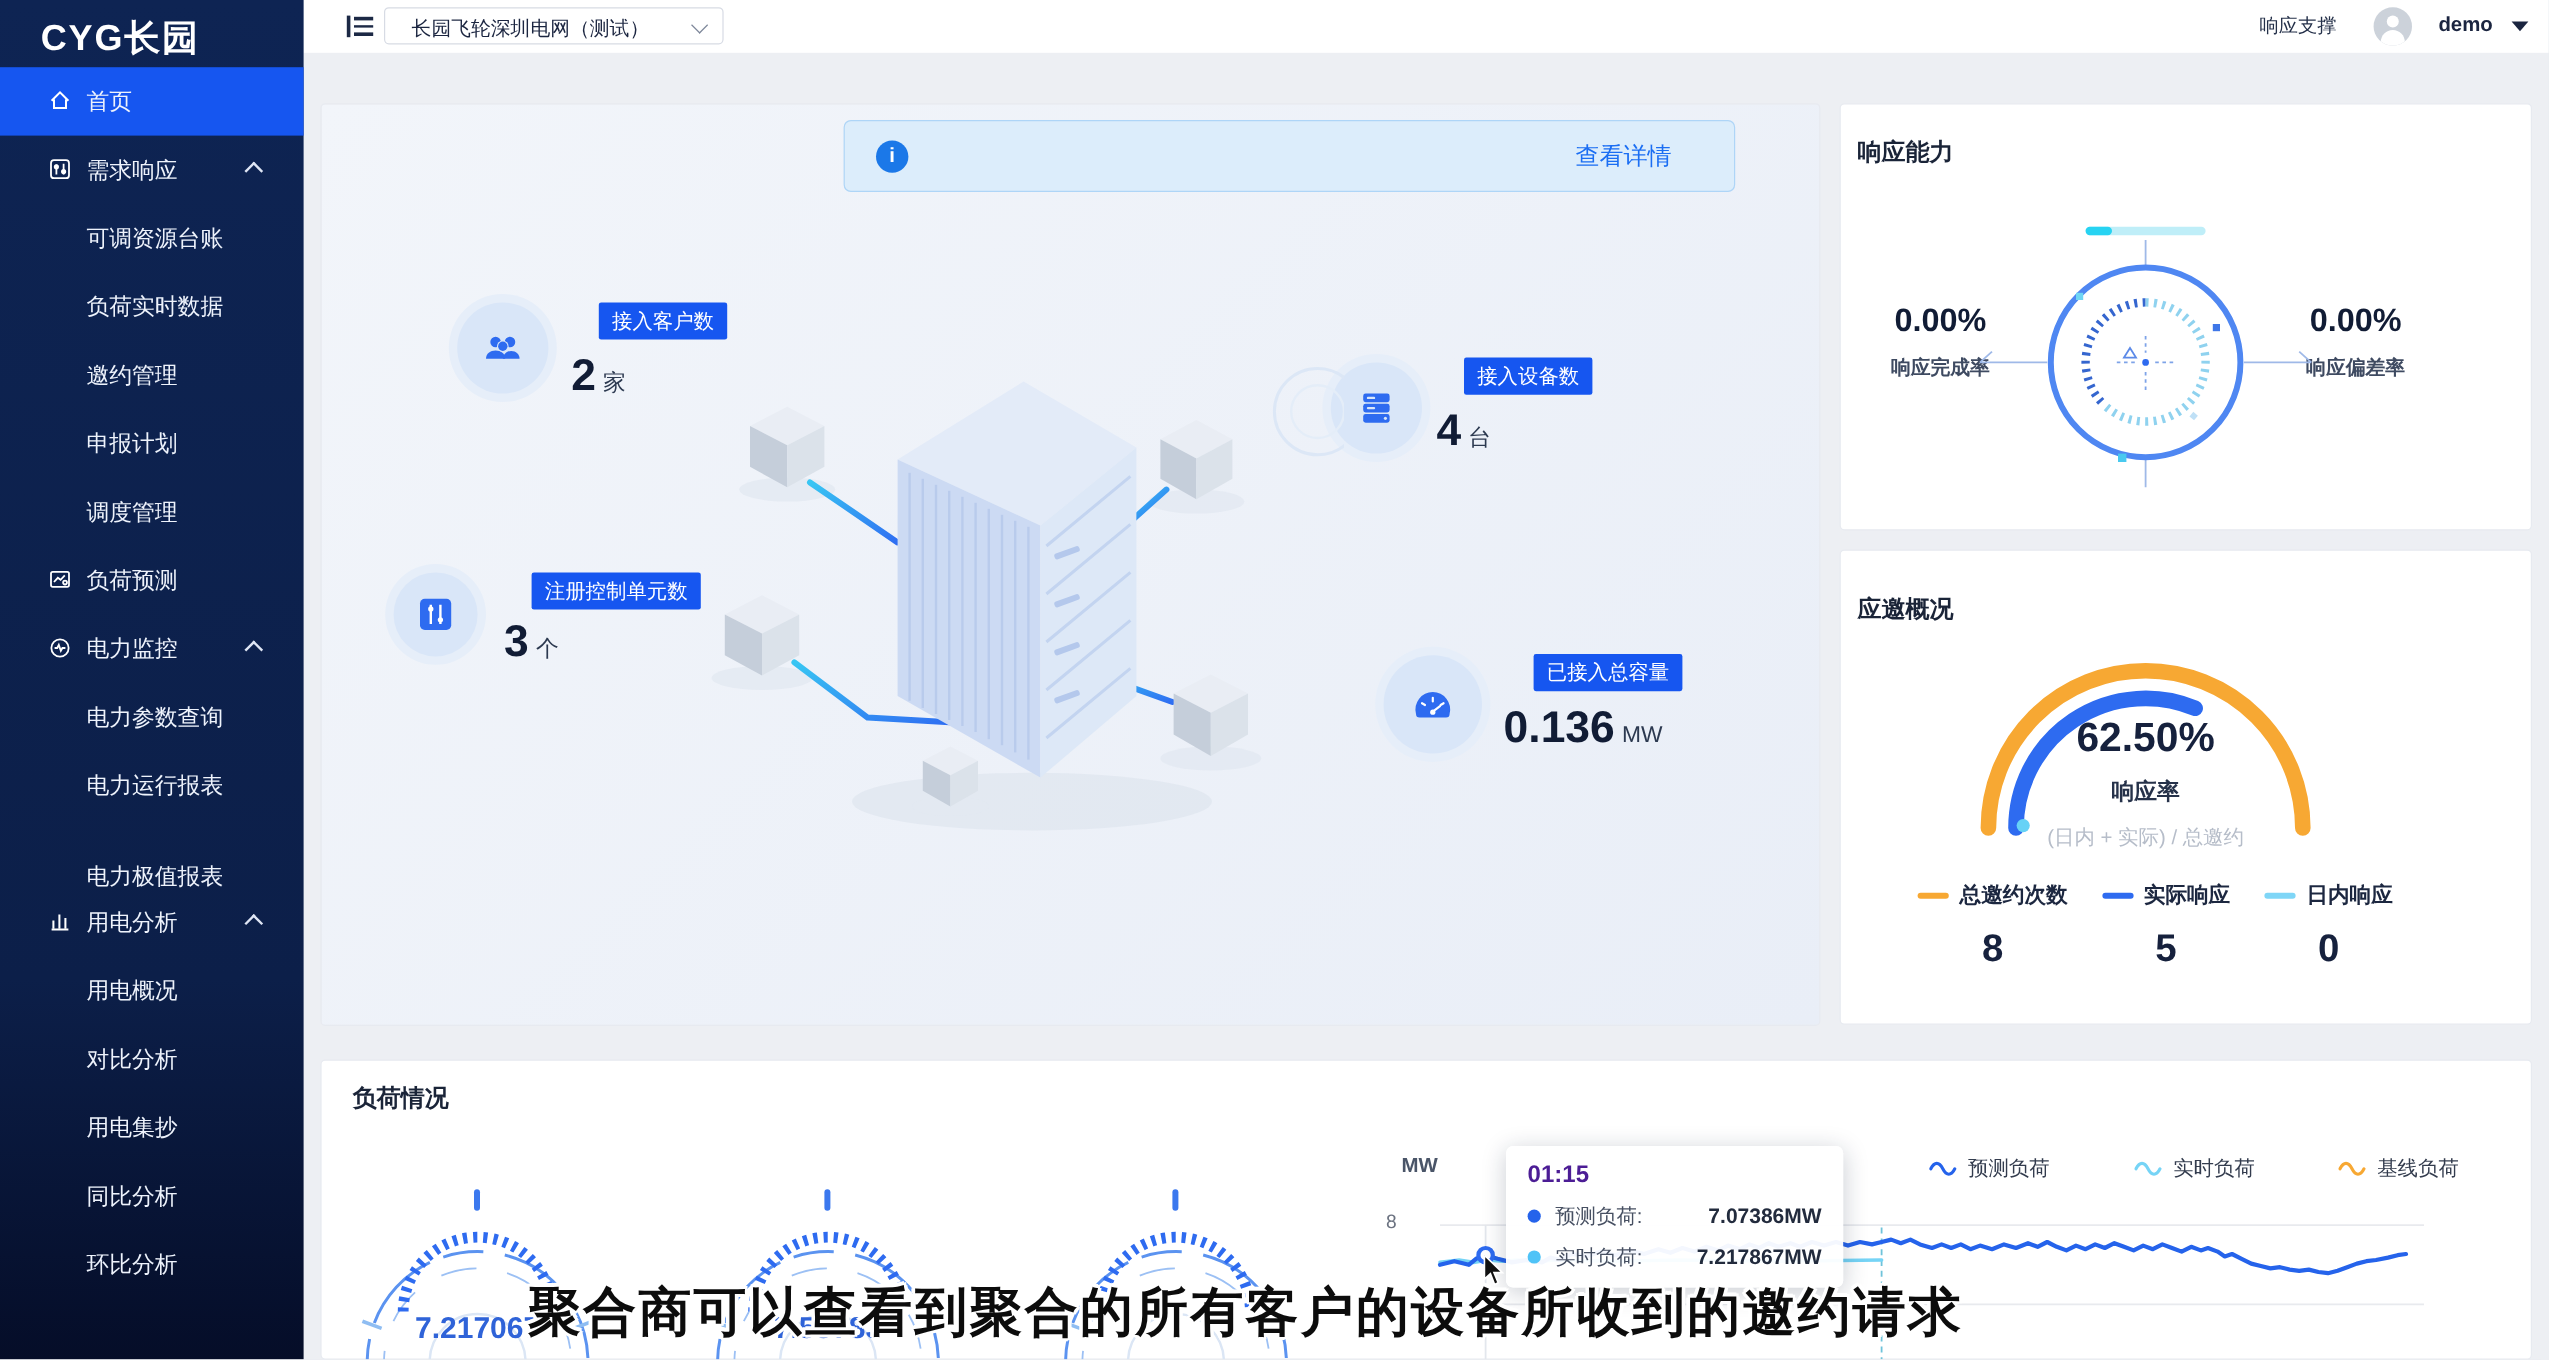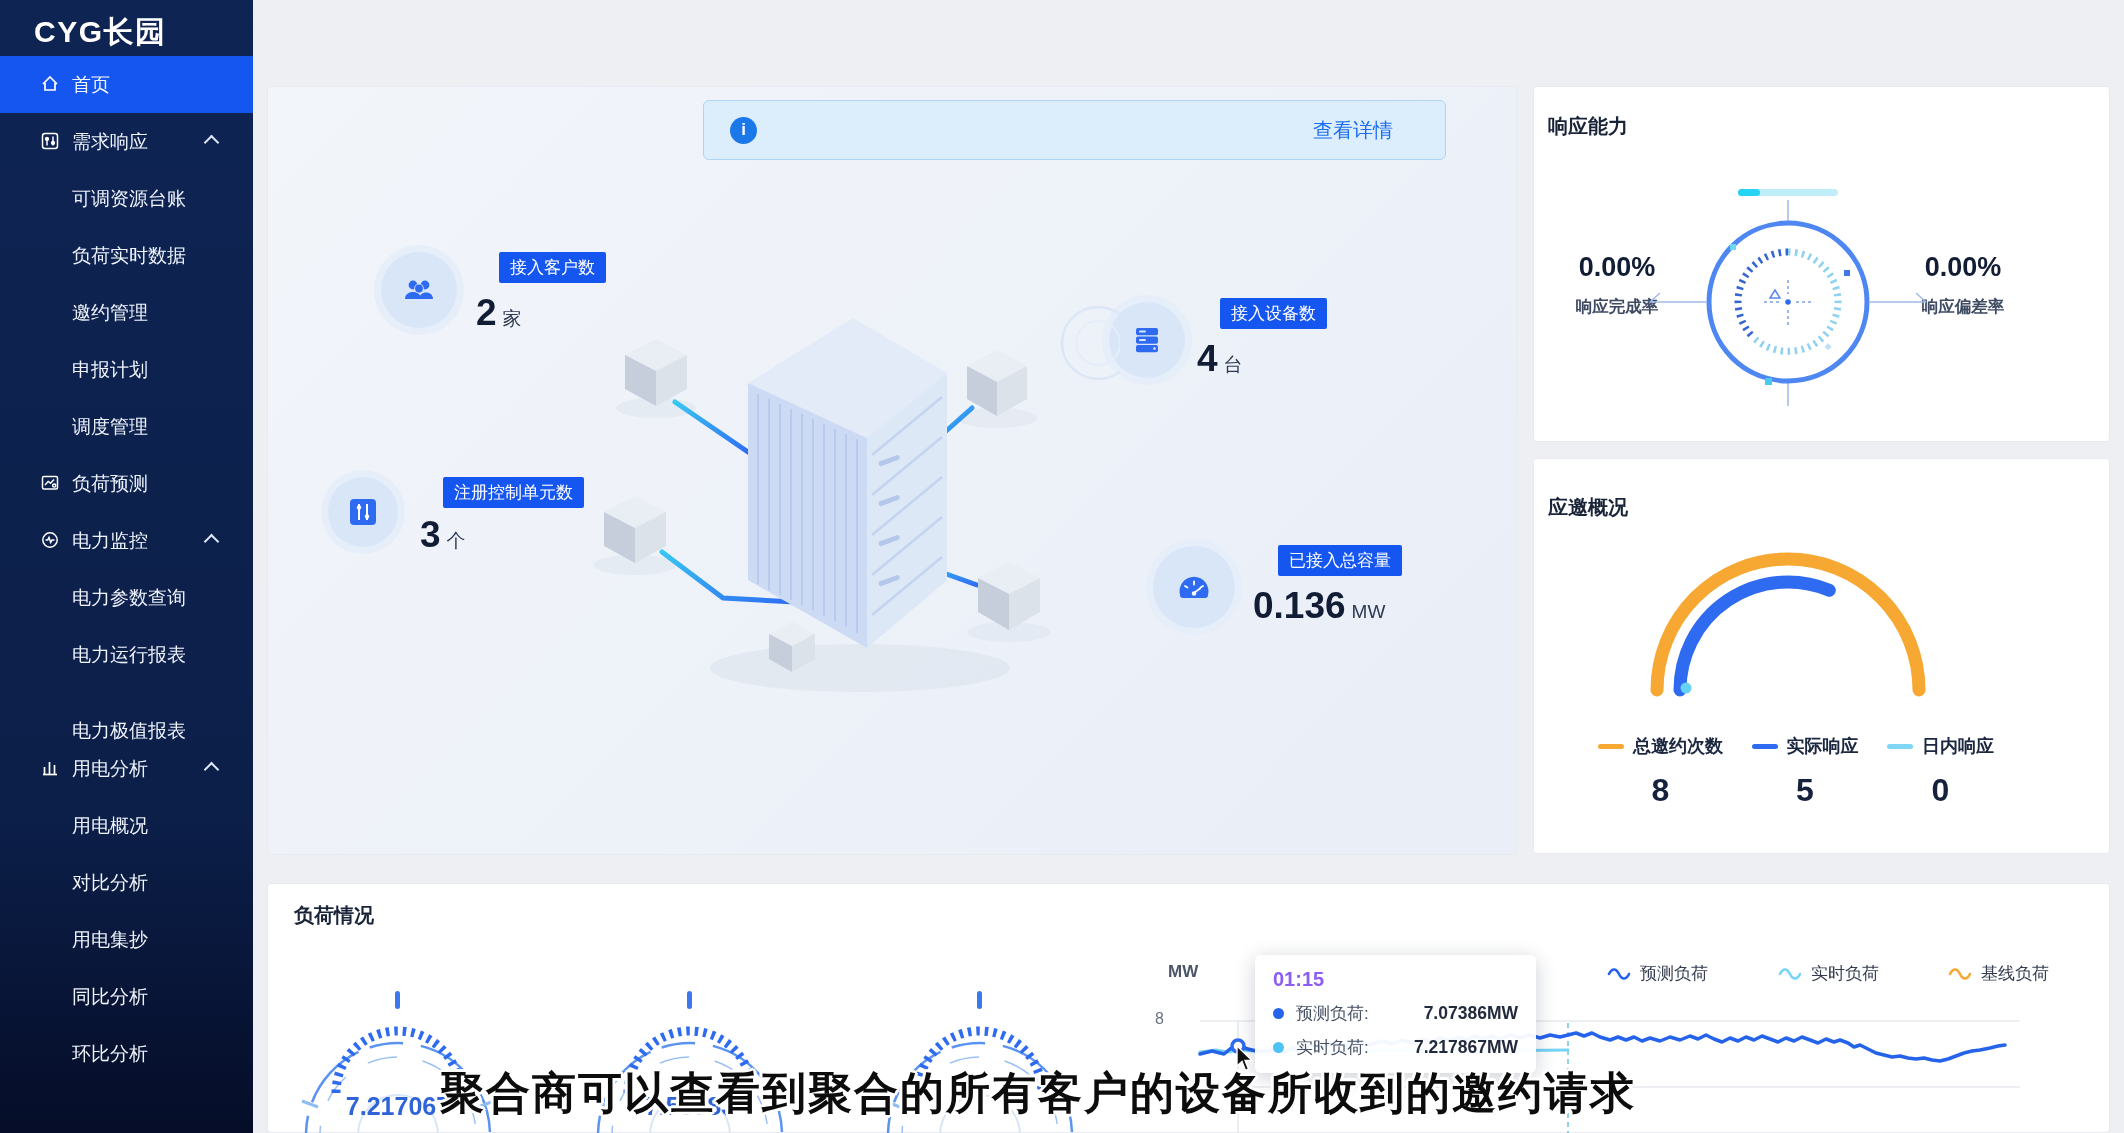--- a/index.html
+++ b/index.html
@@ -56,21 +56,21 @@
   .inv-col{text-align:center;}
   .inv-li{display:flex;align-items:center;font-size:18px;font-weight:700;color:#1c2740;white-space:nowrap;}
   .inv-li .dash{width:26px;height:5px;border-radius:3px;margin-right:9px;}
   .inv-val{font-size:32px;font-weight:700;color:#16213d;margin-top:14px;}
   
   .axis-lb{position:absolute;font-size:17px;font-weight:700;color:#4a5568;}
   .tick-lb{position:absolute;font-size:16px;color:#6b7280;}
   .chart-legend-item{position:absolute;display:flex;align-items:center;font-size:17px;color:#333c4e;cursor:pointer;white-space:nowrap;}
   .chart-legend-item svg{margin-right:9px;}
   .tooltip{position:absolute;left:1255px;top:955px;width:281px;height:118px;background:rgba(255,255,255,0.95);border-radius:6px;box-shadow:0 4px 20px rgba(20,30,60,0.22);z-index:6;box-sizing:border-box;padding:13px 18px;}
-  .tooltip .time{font-size:20px;font-weight:700;color:#8b5cf6;}
+  .tooltip .time{font-size:20px;font-weight:700;color:#4c1d95;}
   .tt-row{display:flex;align-items:center;margin-top:11px;}
   .tt-row .dot{width:11px;height:11px;border-radius:50%;margin-right:12px;flex:0 0 auto;}
   .tt-row .tl{font-size:17px;color:#475062;}
   .tt-row .tv{margin-left:auto;font-size:17.5px;font-weight:700;color:#222b3d;}
   
   .subtitle{position:absolute;left:440px;top:1064px;font-size:44px;font-weight:900;color:#0c0c0c;letter-spacing:2px;white-space:nowrap;z-index:9;
     text-shadow:3px 0 0 #fff,-3px 0 0 #fff,0 3px 0 #fff,0 -3px 0 #fff,2px 2px 0 #fff,-2px 2px 0 #fff,2px -2px 0 #fff,-2px -2px 0 #fff;}
   .cursor{position:absolute;left:1236px;top:1046px;z-index:8;}
 </style>
 </head>
@@ -167,20 +167,39 @@
         </div>
       <div class="nav-row" style="top:912px">
           <span class="lb">同比分析</span>
         </div>
       <div class="nav-row" style="top:969px">
           <span class="lb">环比分析</span>
         </div>
     </div>
   </div>
 
+  <div class="header">
+    <div class="burger">
+      <i style="left:0;top:0;width:2.5px;height:18px;"></i>
+      <i style="left:6px;top:1px;width:16px;height:2.5px;"></i>
+      <i style="left:6px;top:7.5px;width:16px;height:2.5px;"></i>
+      <i style="left:6px;top:14px;width:16px;height:2.5px;"></i>
+    </div>
+    <div class="org-select">
+      <span class="txt">长园飞轮深圳电网（测试）</span>
+      <span class="sel-chev"></span>
+    </div>
+    <span class="support">响应支撑</span>
+    <div class="avatar">
+        <span class="head"></span>
+        <span class="body"></span>
+      </div>
+    <span class="username">demo</span>
+    <span class="caret"></span>
+  </div>
 
   <div class="panel hero"></div>
 
   <svg class="abs" style="left:560px;top:280px;z-index:1" width="560" height="420" viewBox="0 0 560 420">
     <defs>
       <linearGradient id="lg" x1="0" y1="0" x2="1" y2="1">
         <stop offset="0" stop-color="#38c6f3"></stop>
           <stop offset="1" stop-color="#2f6ef2"></stop>
       </linearGradient>
     </defs>
@@ -349,20 +368,25 @@
   </svg>
 
   <div class="panel" style="left:1533px;top:458px;width:577px;height:396px;"></div>
   <span class="panel-title" style="left:1548px;top:494px;">应邀概况</span>
 
   <svg class="abs" style="left:1638px;top:525px;" width="300" height="178" viewBox="0 0 300 178">
     <path d="M19,165 A131,131 0 0 1 281,165" stroke="#f7a833" stroke-width="13" fill="none" stroke-linecap="round"></path>
     <path d="M42,165 A108,108 0 0 1 191.3,65.2" stroke="#2e6bf0" stroke-width="13" fill="none" stroke-linecap="round"></path>
     <circle cx="48" cy="163" r="5.5" fill="#66d2f6"></circle>
   </svg>
+  <div class="inv-rate" style="left:1638px;top:596px;">
+    <div class="r">62.50%</div>
+    <div class="rl">响应率</div>
+    <div class="fm">(日内 + 实际) / 总邀约</div>
+  </div>
 
   <div class="inv-legend">
     <div class="inv-col">
       <div class="inv-li">
           <span class="dash" style="background:#f7a833"></span>
           <span>总邀约次数</span>
         </div>
       <div class="inv-val">8</div>
     </div>
     <div class="inv-col">

